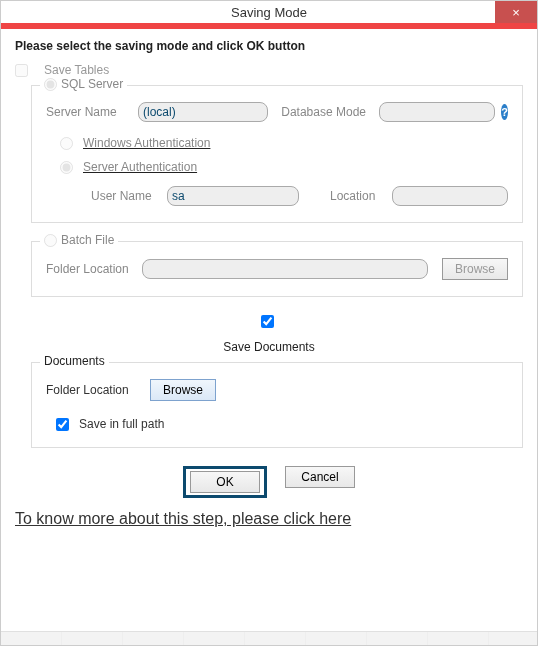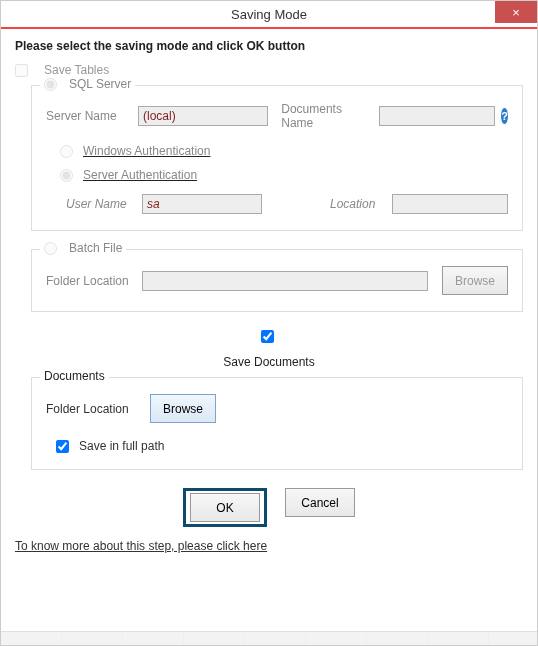--- a/index.html
+++ b/index.html
@@ -9,21 +9,21 @@
     font-size: 12px;
     color: #222;
     background: #fff;
     width: 538px;
     height: 646px;
     position: relative;
     border: 1px solid #ccc;
   }
   .titlebar {
     height: 28px;
-    border-bottom: 2px solid #ef4444;
+    border-bottom: 6px solid #ef4444;
     display: flex;
     align-items: center;
     justify-content: center;
     position: relative;
     background: #fff;
   }
   .titlebar .title { font-size: 13px; color: #333; }
   .titlebar .close {
     position: absolute;
     right: 0; top: 0;
@@ -58,21 +58,21 @@
   }
   .group-legend {
     position: absolute;
     top: -9px;
     left: 8px;
     background: #fff;
     padding: 0 4px;
     font-size: 12px;
     display: flex;
     align-items: center;
-    gap: 8px;
+    gap: 0;
   }
   .group.disabled .group-legend label,
   .group.disabled .lbl { color: #888; }
   .lbl { color: #333; }
   .row {
     display: flex;
     align-items: center;
     margin-top: 10px;
     gap: 6px;
   }
@@ -80,68 +80,69 @@
   .field {
     height: 20px;
     border: 1px solid #aaa;
     background: #fff;
     padding: 1px 4px;
     font: inherit;
     color: #333;
   }
   .field.disabled, input.field:disabled {
     background: #eee;
-    color: #7f1d1d;
+    color: #0c4a6e;
+    border-radius: 8px;
   }
   .help-icon {
     width: 16px; height: 16px;
     border-radius: 50%;
     background: #2a7ec9;
     color: #fff;
     font-size: 11px;
     font-weight: bold;
     display: inline-flex;
     align-items: center;
     justify-content: center;
   }
   .sub-indent { margin-left: 14px; text-decoration: underline; }
-  .sub-indent2 { margin-left: 20px; font-style: italic; }
+  .sub-indent2 { margin-left: 45px; }
 
   .btn {
-    height: 29px;
+    height: 22px;
     min-width: 66px;
     border: 1px solid #999;
     background: linear-gradient(#f7f7f7,#e8e8e8);
     font: inherit;
     padding: 0 2px;
     cursor: default;
   }
   .btn.disabled { color: #999; }
   .btn.highlight { border: 1px solid #7da2ce; background: linear-gradient(#f0f6fc,#dbe8f7); }
 
   .button-row { display: flex; justify-content: center; gap: 18px; margin-top: 4px; }
   .ok-wrap { border: 3px solid #0c4a6e; padding: 2px 4px; }
 
   .linkrow { margin-top: 12px; }
-  .linkrow a { color: #333; font-size: 12px; text-decoration: underline; cursor: default; }
+  .linkrow a { color: #333; font-size: 16px; text-decoration: underline; cursor: default; }
 
   .docs-group { margin-left: 0; }
   .docs-group .row .field { flex: 1; }
 
   .batch-row .field { flex: 1; }
   .batch-row .btn { margin-left: 8px; }
 
   .sql-row1 .lbl:first-child { width: 86px; }
   .sql-row1 .f1 { width: 130px; }
   .sql-row1 .spacer { width: 18px; }
   .sql-row1 .lbl.db { width: 92px; }
   .sql-row1 .f2 { width: 116px; }
 
   .cred-row .lbl.un { width: 70px; }
-  .cred-row .f-un { width: 120px; }
+  .cred-row .f-un { width: 132px; }
   .cred-row .gap { width: 58px; }
   .cred-row .lbl.pw { width: 56px; }
   .cred-row .f-pw { width: 116px; }
 
   .footer-status {
     position:absolute; left:0; right:0; bottom:0; height:14px;
     background: repeating-linear-gradient(90deg,#f3f3f3,#f3f3f3 60px,#eee 60px,#eee 61px);
     border-top:1px solid #e0e0e0;
   }
 </style>
@@ -167,21 +168,21 @@
   <div class="group disabled">
     <div class="group-legend">
       <input type="radio" checked="" disabled="" style="">
       <label>SQL Server</label>
     </div>
 
     <div class="row sql-row1" style="margin-top:4px;">
       <span class="lbl">Server Name</span>
       <input class="field disabled f1" disabled="" value="(local)" style="">
       <span class="spacer"></span>
-      <span class="lbl db">Documents Name</span>
+      <span class="lbl db">Database Mode</span>
       <input class="field disabled f2" disabled="" value="" style="">
       <span class="help-icon">?</span>
     </div>
 
     <div class="row sub-indent" style="margin-top:14px;">
       <input type="radio" disabled="" style="">
       <span class="lbl">Windows Authentication</span>
     </div>
     <div class="row sub-indent">
       <input type="radio" checked="" disabled="" style="">

